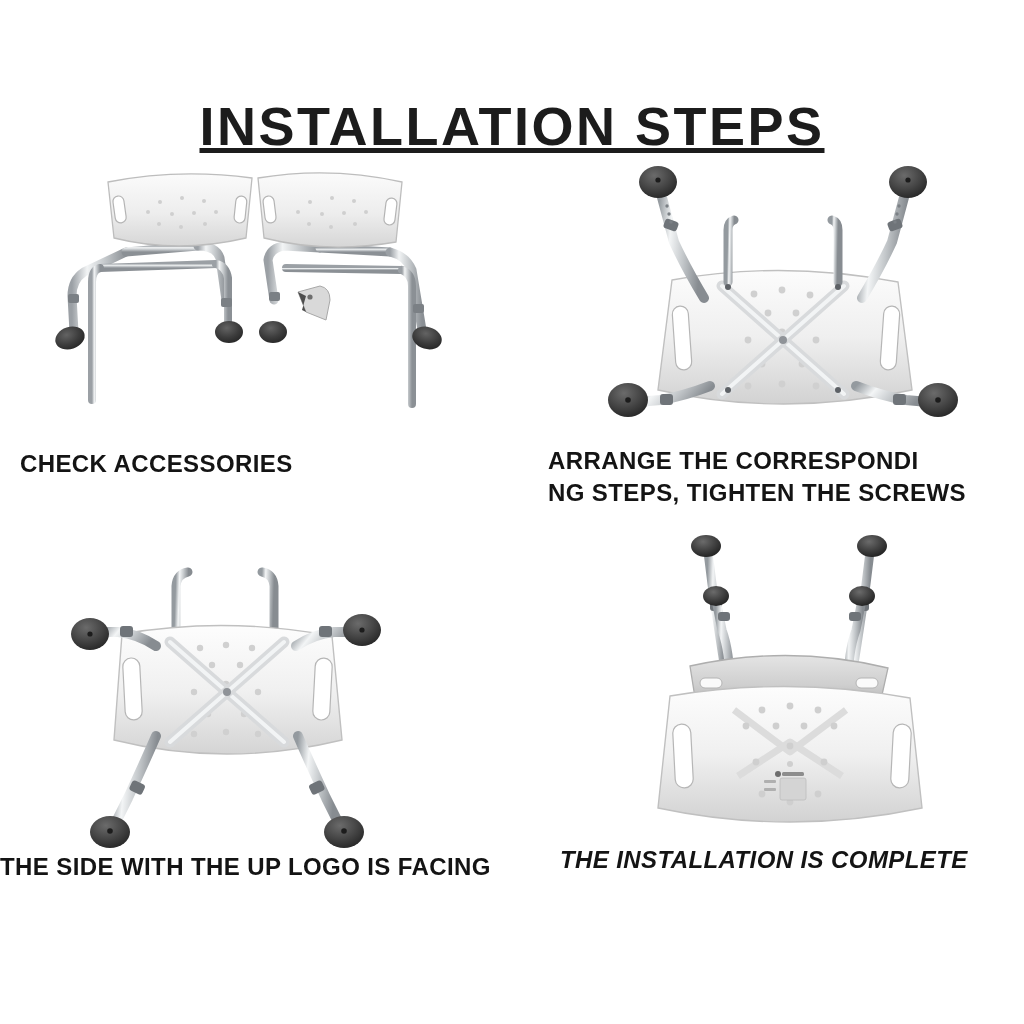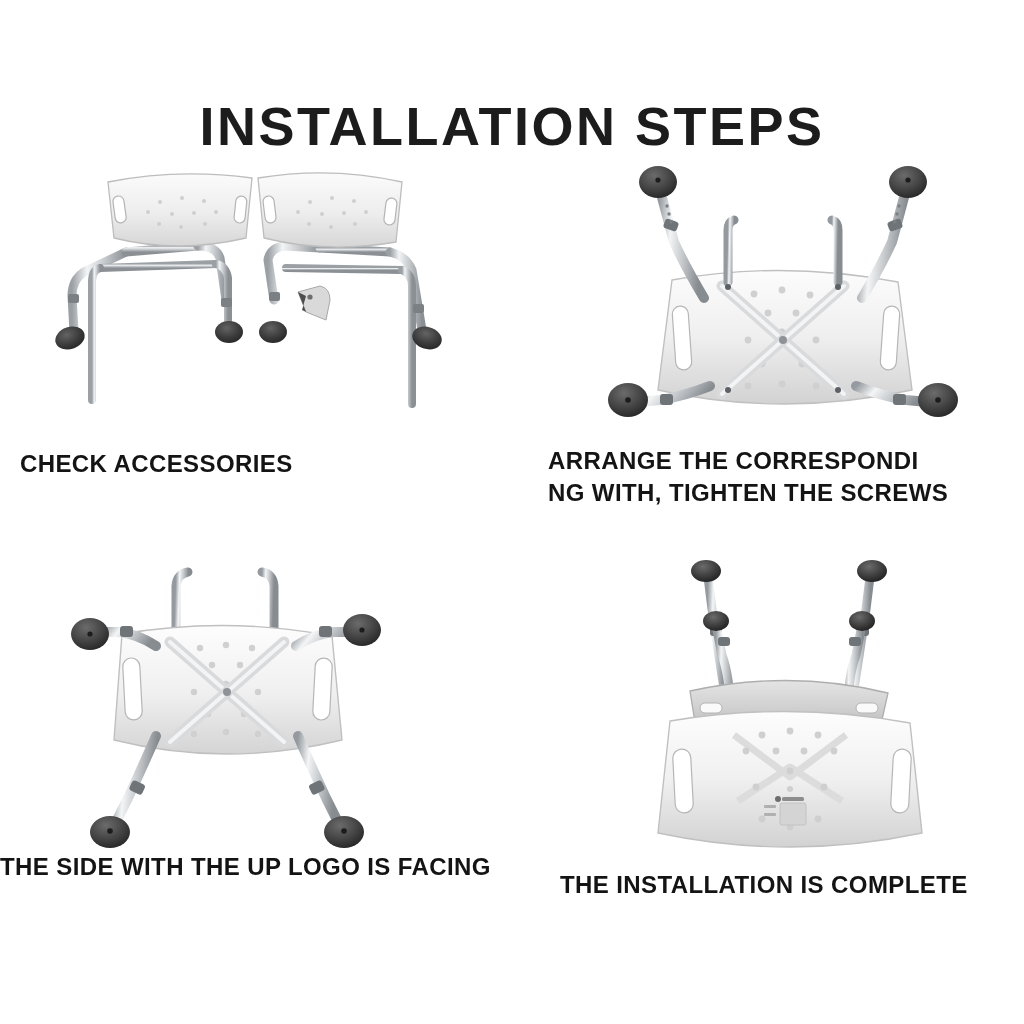--- a/index.html
+++ b/index.html
@@ -30,20 +30,21 @@
     top: 62px;
     width: 1024px;
     text-align: center;
     font-family: "Liberation Sans", sans-serif;
     font-weight: bold;
     font-size: 54px;
     letter-spacing: 2.5px;
     color: #1c1c1c;
     line-height: 1.05;
     white-space: nowrap;
+    text-decoration: underline;
   }
 
   
   .steps-grid {
     position: absolute;
     left: 0;
     top: 150px;
     width: 1024px;
     height: 800px;
   }
@@ -76,21 +77,21 @@
   #step-2 { left: 548px; top: 0px;   width: 464px; height: 400px; }
   #step-2 .step-figure { left: 34px; top: 0px; }
   #step-2 .step-caption { left: 0px; top: 295px; width: 460px; line-height: 1.35; }
 
   
   #step-3 { left: 10px;  top: 390px; width: 492px; height: 400px; }
   #step-3 .step-figure { left: 50px; top: 10px; }
   #step-3 .step-caption { left: -10px; top: 305px; width: 520px; line-height: 1.8; }
 
   
-  #step-4 { left: 560px; top: 401px; width: 464px; height: 400px; }
+  #step-4 { left: 560px; top: 376px; width: 464px; height: 400px; font-style: italic; }
   #step-4 .step-figure { left: 70px; top: 0px; }
   #step-4 .step-caption { left: 0px; top: 318px; width: 460px; line-height: 1.35; }
 
   svg { display: block; }
 </style>
 </head>
 <body>
 
 <div id="page">
 
@@ -308,21 +309,21 @@
           <g>
             <path d="M274,236 Q300,246 324,250 L346,252" stroke="url(#tube2)" stroke-width="10" fill="none" stroke-linecap="round"></path>
             <rect x="311" y="244" width="13" height="11" rx="3" fill="#6f7479"></rect>
             <ellipse cx="356" cy="250" rx="20" ry="17" fill="url(#footG2)"></ellipse>
             <circle cx="356" cy="250" r="2.8" fill="#1c1c1c"></circle>
           </g>
         </svg>
       </div>
       <div class="step-caption">
         <span class="cap-line">ARRANGE THE CORRESPONDI</span>
-        <span class="cap-line">NG WITH, TIGHTEN THE SCREWS</span>
+        <span class="cap-line">NG STEPS, TIGHTEN THE SCREWS</span>
       </div>
     </div>
 
     <div class="step" id="step-3">
       <div class="step-figure">
         <svg width="340" height="300" viewBox="0 0 340 300">
           <defs>
             <linearGradient id="s3plate" x1="0" y1="0" x2="0" y2="1">
               <stop offset="0%" stop-color="#fdfdfd"></stop>
               <stop offset="52%" stop-color="#f0f0f0"></stop>

